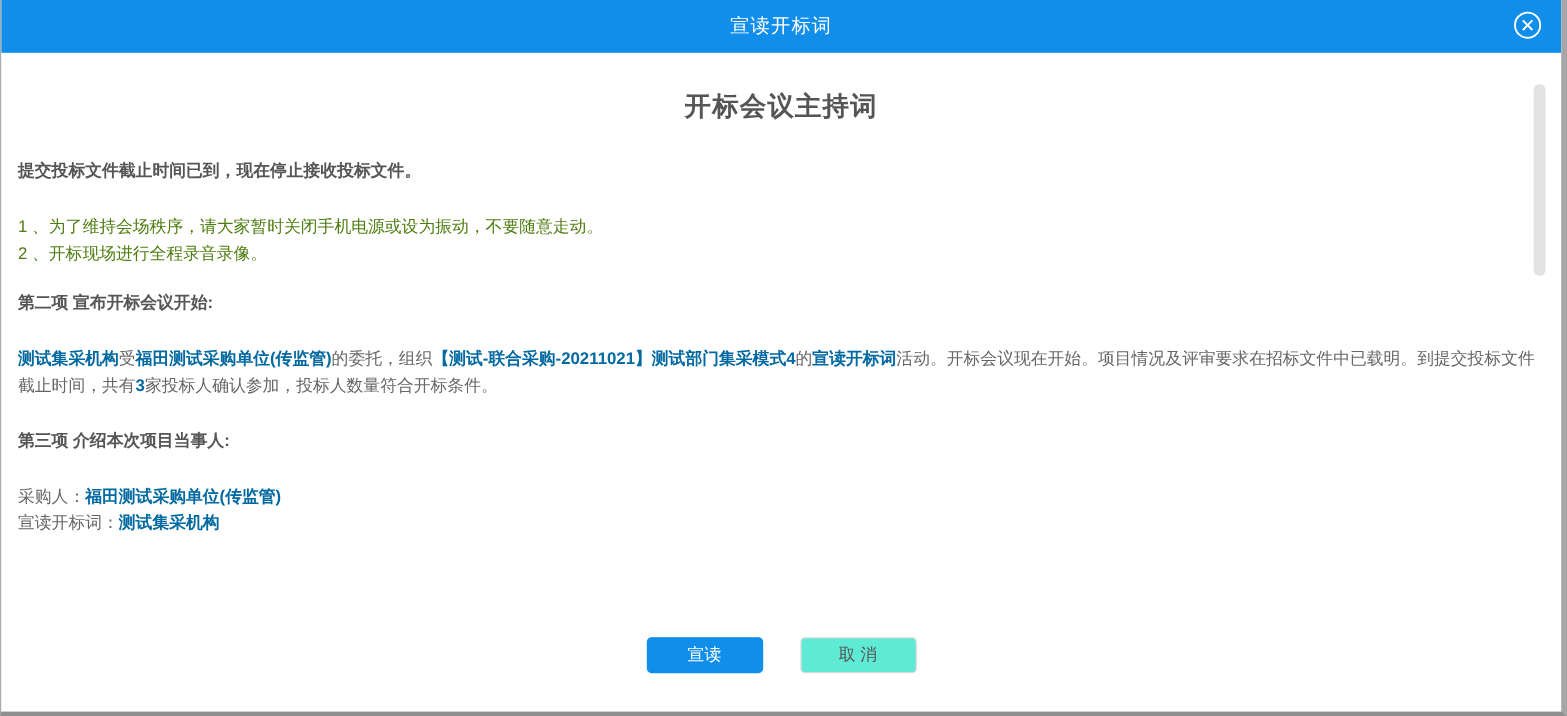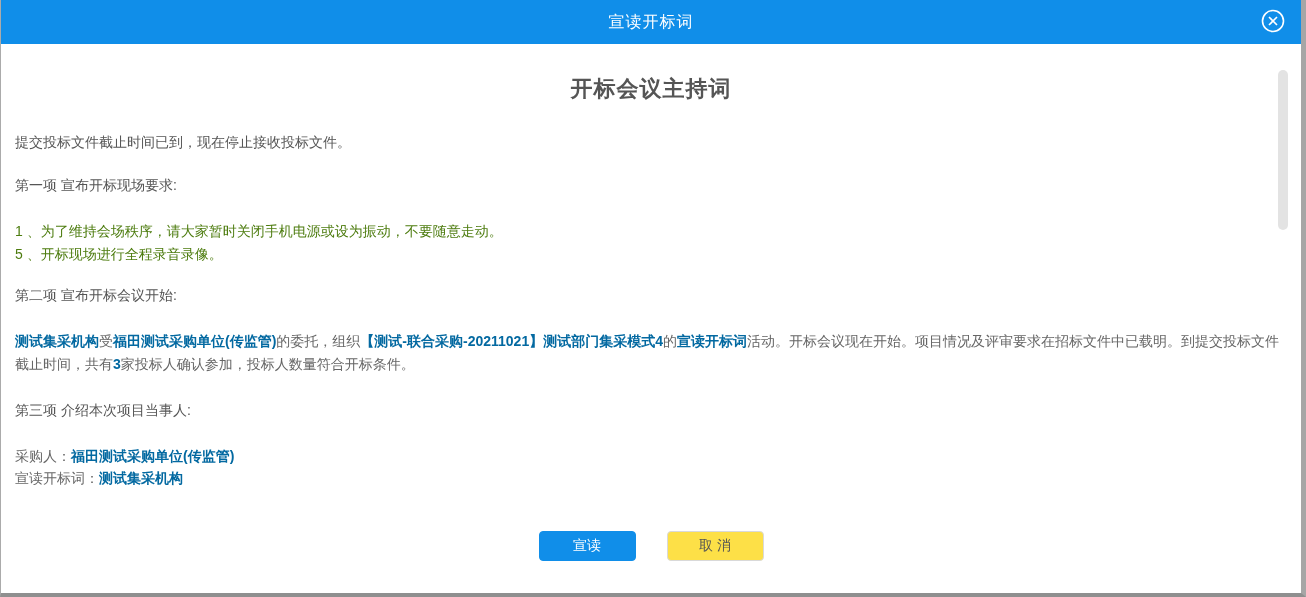--- a/index.html
+++ b/index.html
@@ -48,21 +48,21 @@
   }
   .page-heading {
     text-align: center;
     font-size: 22px;
     font-weight: bold;
     color: #555555;
     margin: 16px 0 30px 0;
     letter-spacing: 1px;
   }
   .p-bold {
-    font-weight: normal;
+    font-weight: bold;
     color: #555555;
     margin: 0 0 25px 0;
   }
   .rules {
     margin: 0 0 22px 0;
     line-height: 22.5px;
     color: #4d7c0f;
   }
   .announcement {
     margin: 0 0 26px 0;
@@ -106,21 +106,21 @@
     align-items: center;
     justify-content: center;
     padding: 0 20px;
   }
   .btn-primary {
     background: #108ee9;
     border: 1px solid #108ee9;
     color: #ffffff;
   }
   .btn-default {
-    background: #fde047;
+    background: #5eead4;
     border: 1px solid #d9d9d9;
     color: #555555;
   }
 </style>
 </head>
 <body>
 
 <div class="window">
 
   <div class="dialog-header">
@@ -135,25 +135,24 @@
       </span>
     </button>
   </div>
 
   <div class="dialog-body">
 
     <h1 class="page-heading">开标会议主持词</h1>
 
     <p class="p-bold">提交投标文件截止时间已到，现在停止接收投标文件。</p>
 
-    <p class="p-bold">第一项 宣布开标现场要求:</p>
 
     <div class="rules">
       <div>1 、为了维持会场秩序，请大家暂时关闭手机电源或设为振动，不要随意走动。</div>
-      <div>5 、开标现场进行全程录音录像。</div>
+      <div>2 、开标现场进行全程录音录像。</div>
     </div>
 
     <p class="p-bold">第二项 宣布开标会议开始:</p>
 
     <p class="announcement"><span class="c-link">测试集采机构</span><span>受</span><span class="c-link">福田测试采购单位(传监管)</span><span>的委托，组织</span><span class="c-link">【测试-联合采购-20211021】测试部门集采模式4</span><span>的</span><span class="c-link">宣读开标词</span><span>活动。开标会议现在开始。项目情况及评审要求在招标文件中已载明。到提交投标文件截止时间，共有</span><span class="c-link">3</span><span>家投标人确认参加，投标人数量符合开标条件。</span></p>
 
     <p class="p-bold">第三项 介绍本次项目当事人:</p>
 
     <div class="parties">
       <p class="party-row"><span>采购人：</span><span class="c-link">福田测试采购单位(传监管)</span></p>

